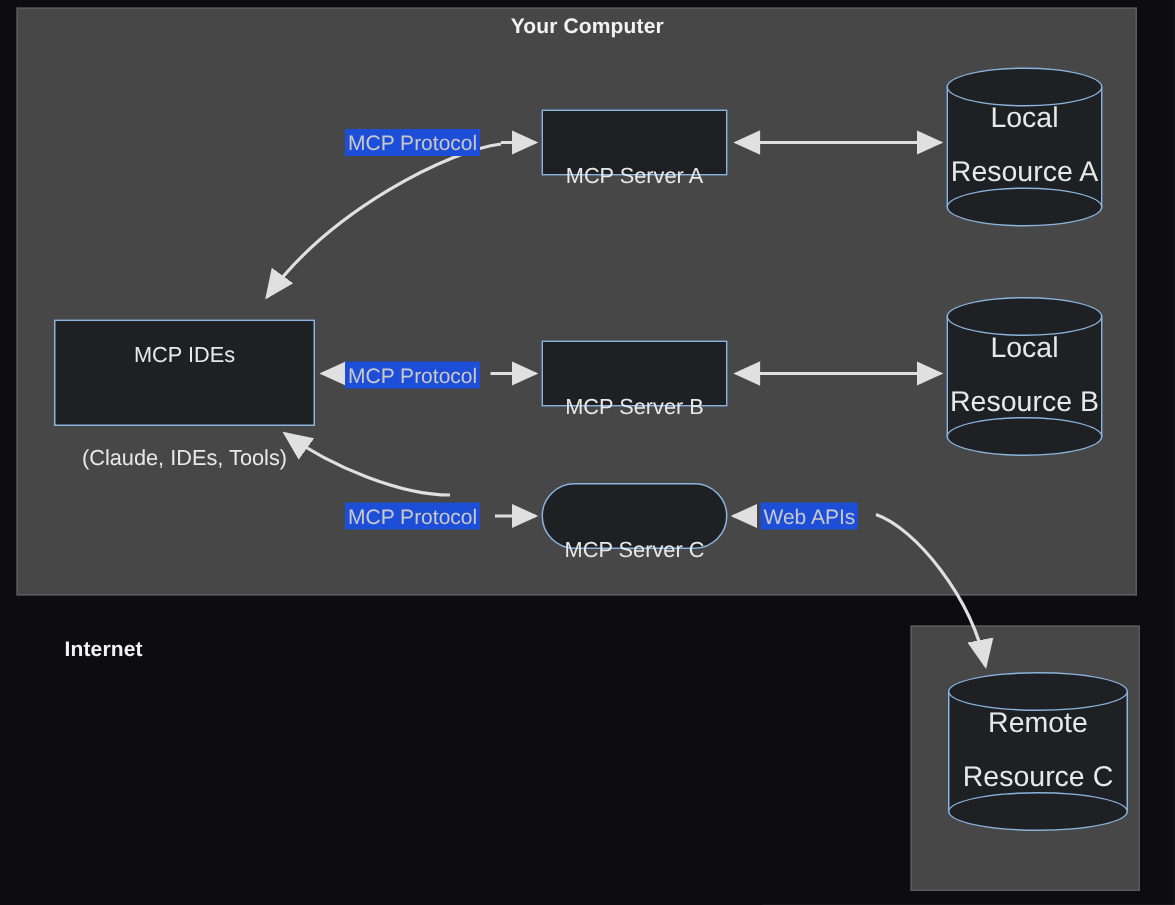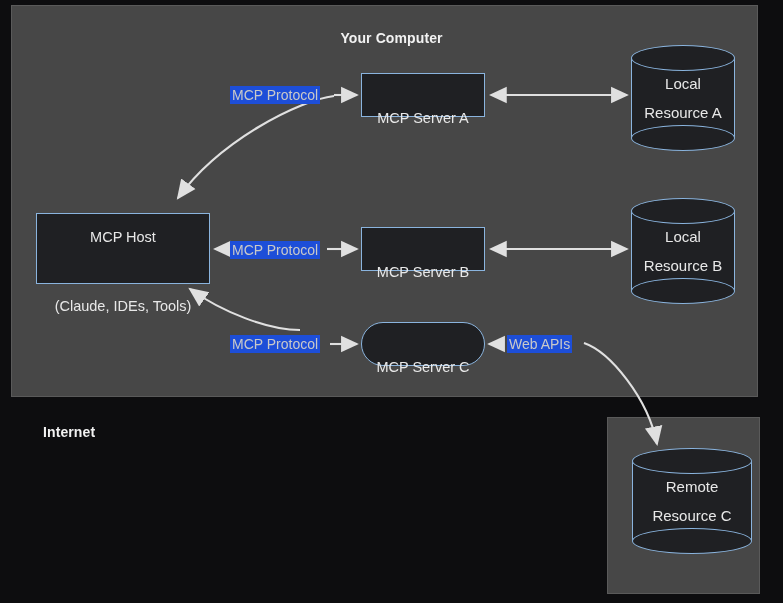--- a/index.html
+++ b/index.html
@@ -39,21 +39,20 @@
     color: #f2f2f2;
     font-size: 14px;
     font-weight: bold;
     white-space: nowrap;
     letter-spacing: 0.1px;
   }
   #title-your-computer {
     left: 0; right: 0;
     top: 9px;
     text-align: center;
-    margin-top: 21px;
   }
   #title-internet {
     left: 43px;
     top: 424px;
     text-align: left;
     z-index: 6;
   }
 
   
   .node-box {
@@ -108,21 +107,21 @@
     border: 1px solid #8ab4de;
     border-radius: 50%;
   }
   .cyl .cyl-label {
     position: absolute;
     left: 0; right: 0;
     top: 50%;
     transform: translateY(-50%);
     text-align: center;
     color: #e8e8e8;
-    font-size: 15px;
+    font-size: 19px;
     line-height: 1.9;
     z-index: 3;
   }
   .cyl .cyl-label .line { white-space: nowrap; }
 
   #cyl-local-resource-a { left: 631px; top: 45px;  width: 104px; height: 106px; }
   #cyl-local-resource-b { left: 631px; top: 198px; width: 104px; height: 106px; }
   #cyl-remote-resource-c{ left: 632px; top: 448px; width: 120px; height: 106px; padding-left: 14px; }
 
   
@@ -199,21 +198,21 @@
     <g>
       <line x1="504" y1="344" x2="489" y2="344" stroke="#e0e0e0" stroke-width="2.1" marker-end="url(#ah-end)"></line>
     </g>
 
     <g>
       <path d="M 584 343 C 610 352, 648 398, 657 444" stroke="#e0e0e0" stroke-width="2.1" fill="none" marker-end="url(#ah-end-big)"></path>
     </g>
   </svg>
 
   <div class="node-box" id="node-mcp-host">
-    <span class="line">MCP Host</span>
+    <span class="line">MCP IDEs</span>
     <span class="line">(Claude, IDEs, Tools)</span>
   </div>
 
   <div class="node-box" id="node-mcp-server-a">
     <span class="line">MCP Server A</span>
   </div>
 
   <div class="node-box" id="node-mcp-server-b">
     <span class="line">MCP Server B</span>
   </div>

